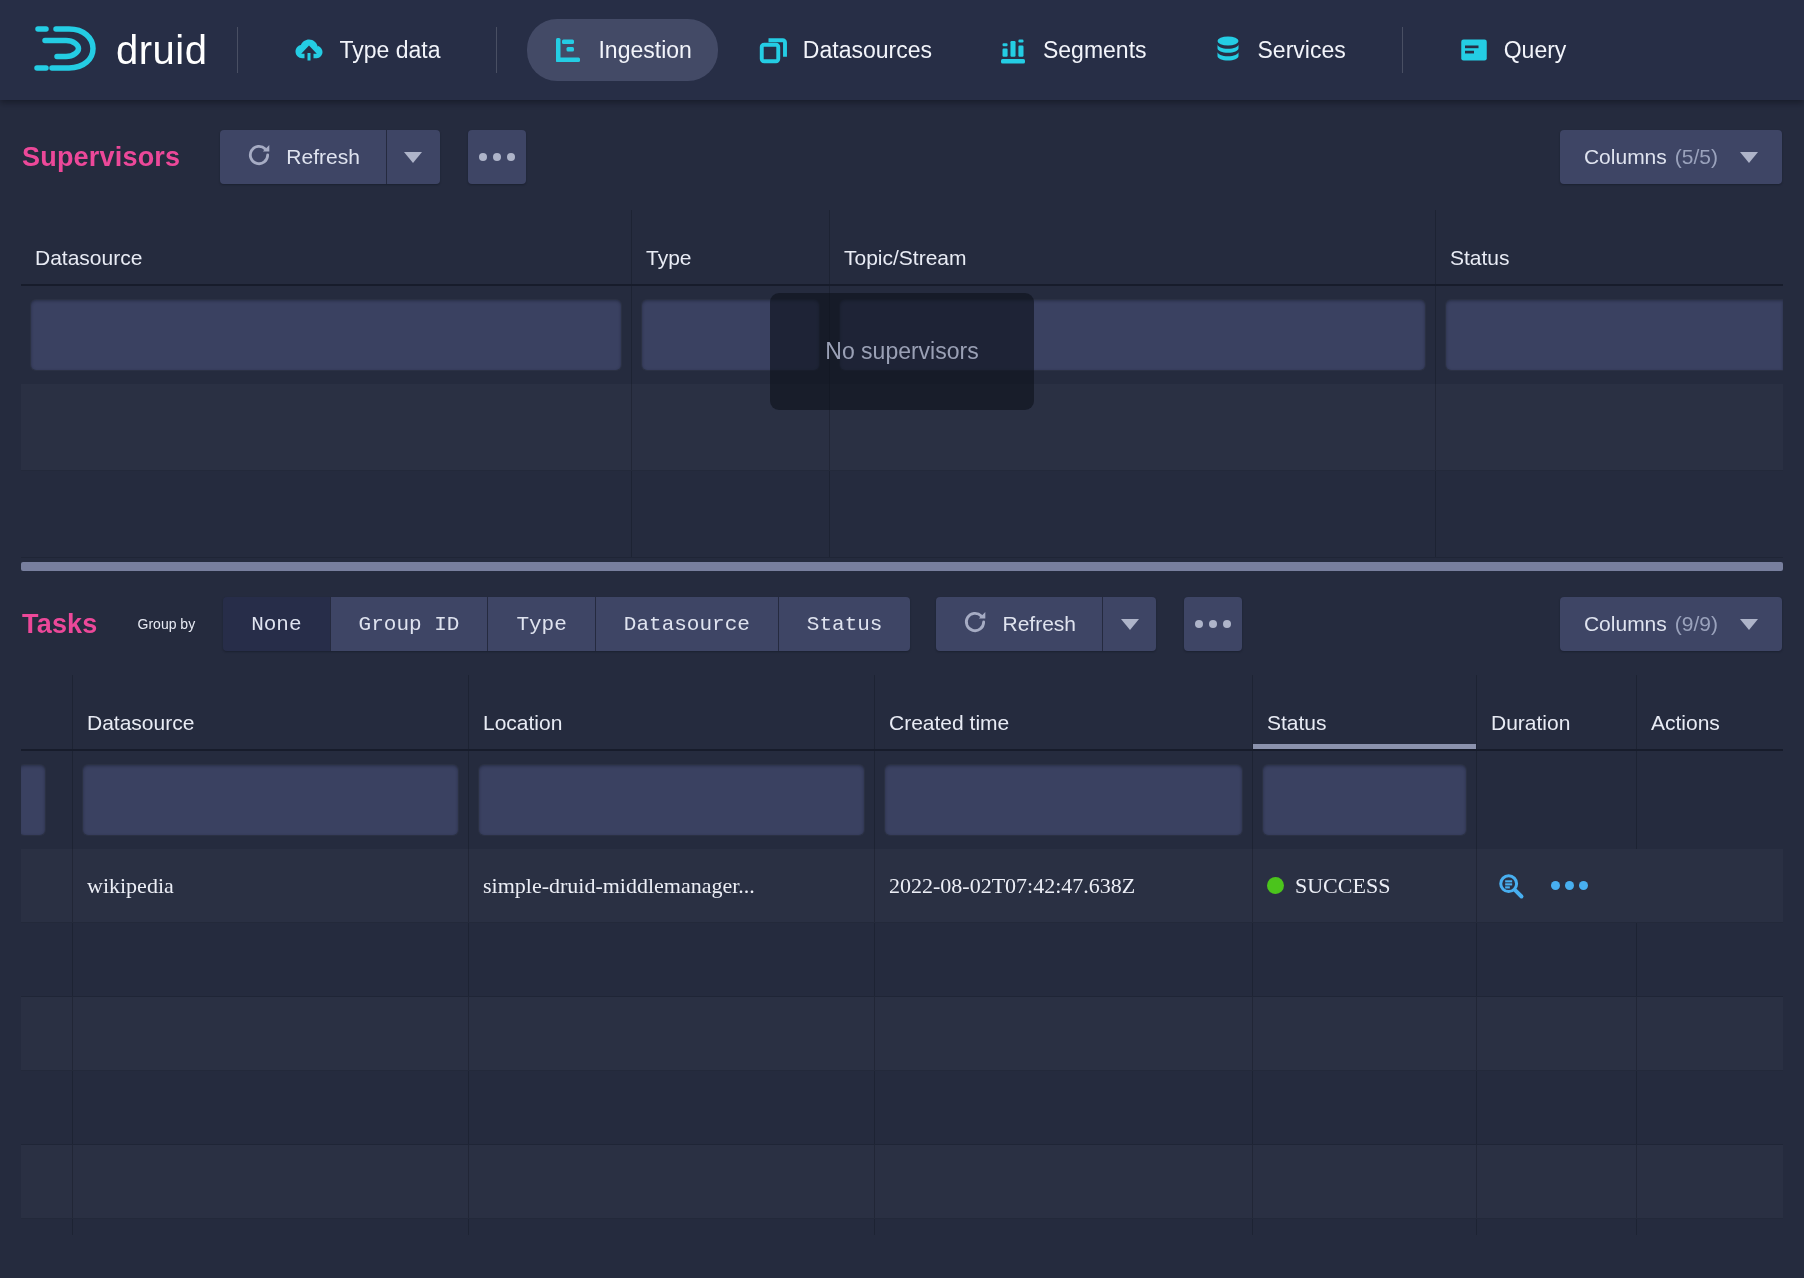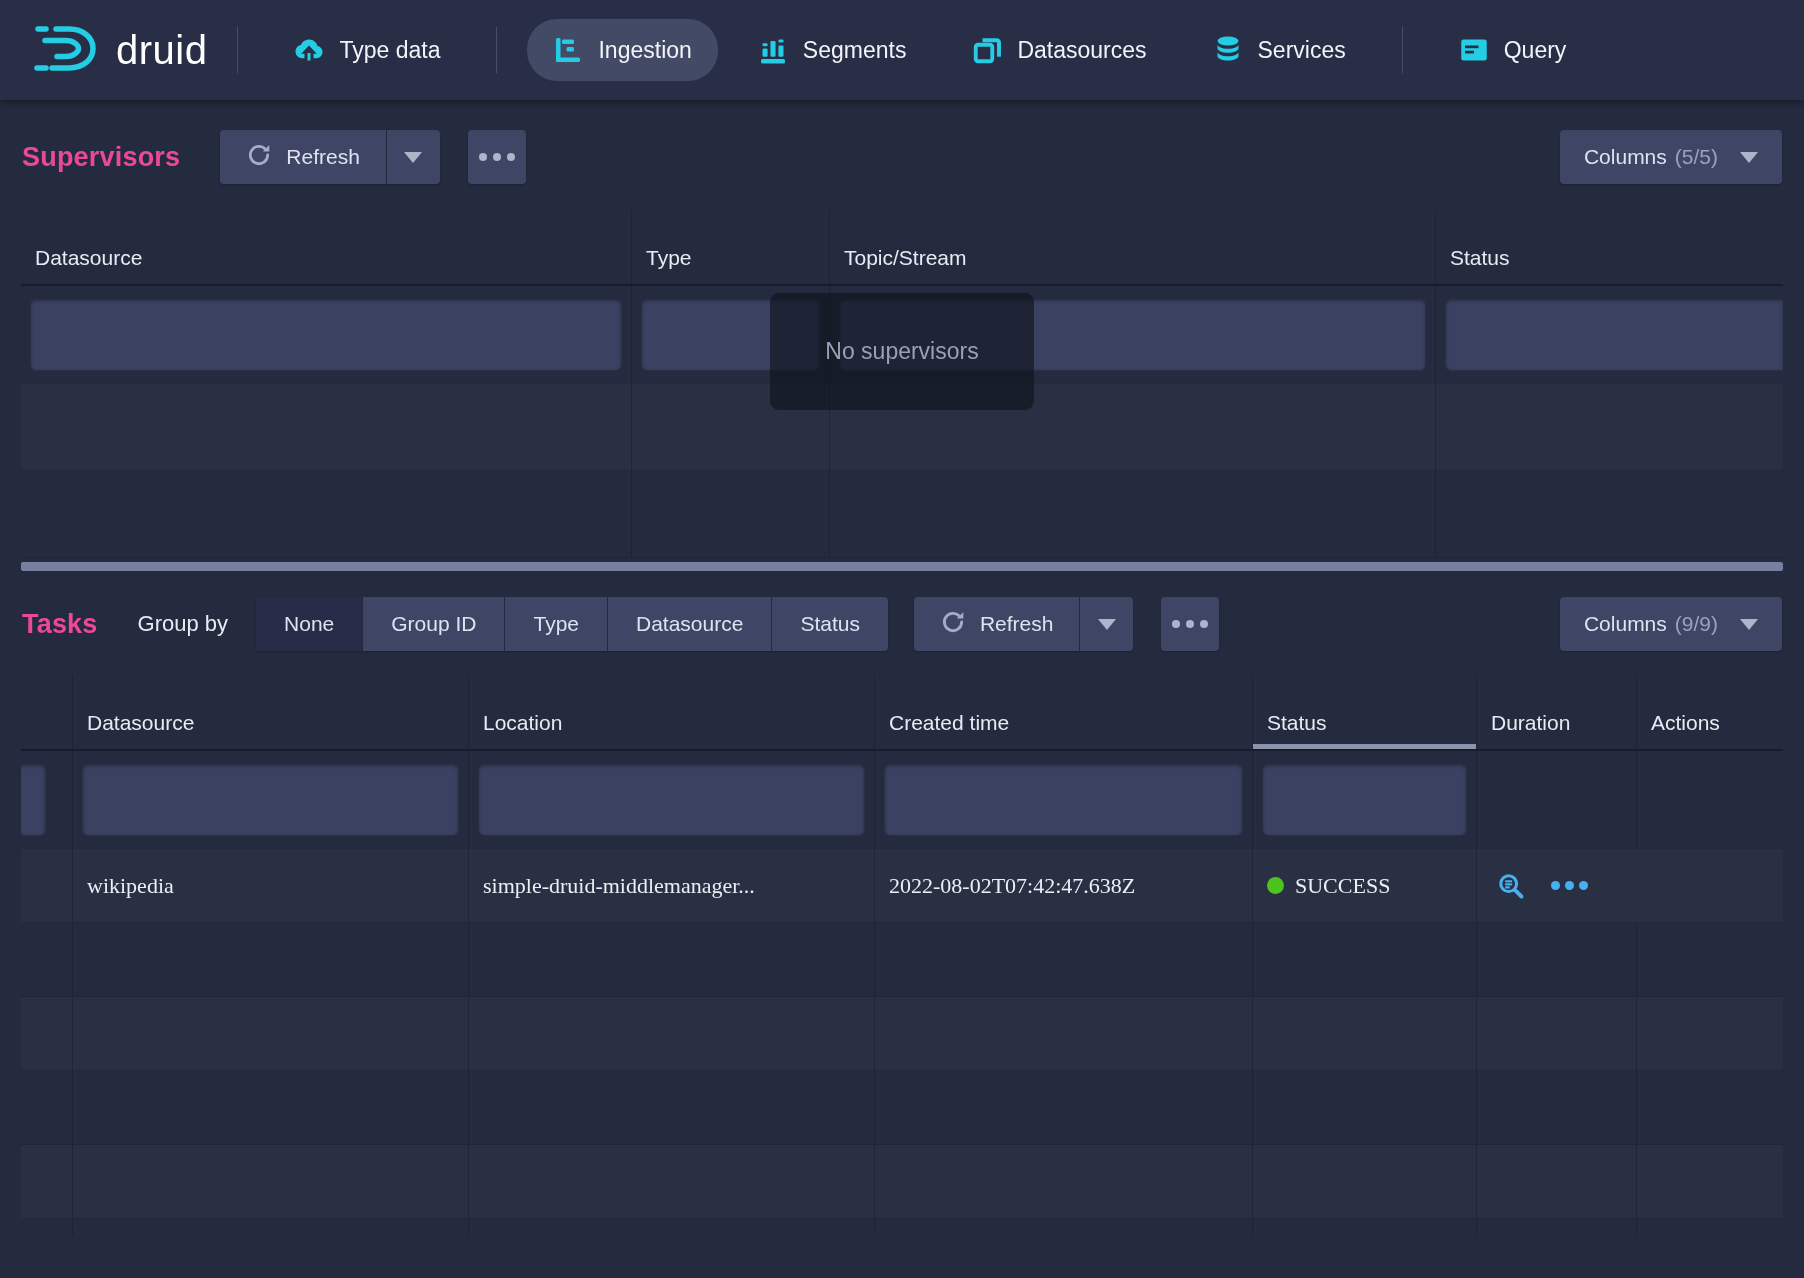--- a/index.html
+++ b/index.html
@@ -51,22 +51,22 @@
   .btn-refresh { padding:0 26px; gap:14px; }
   .btn-caret { width:54px; border-left:1px solid rgba(16,20,32,0.55); }
   .btn-more { width:58px; }
   .btn-columns { padding:0 24px; gap:8px; margin-left:auto; }
   .muted { color:#9aa2bc; }
   .caret { width:0; height:0; border-left:9px solid transparent; border-right:9px solid transparent; border-top:11px solid #aeb4c9; }
   .dots { display:flex; gap:6px; }
   .dots i { width:8px; height:8px; border-radius:50%; background:#aeb4c9; }
 
   
-  .groupby-label { font-size:22px; color:#e8ebf4; margin:0 28px 0 40px; }
-  .seg { display:flex; border-radius:4px; overflow:hidden; box-shadow:0 1px 2px rgba(10,13,22,0.35); }
+  .groupby-label { font-size:14px; color:#e8ebf4; margin:0 28px 0 40px; }
+  .seg { display:flex; border-radius:4px; overflow:hidden; box-shadow:0 1px 2px rgba(10,13,22,0.35);font-family:Liberation Mono, monospace; }
   .seg .btn { border-radius:0; box-shadow:none; padding:0 28px; }
   .seg .btn + .btn { border-left:1px solid rgba(16,20,32,0.55); }
   .seg .btn.active { background:#272d49; }
   .gap-l { margin-left:26px; } .gap-m { margin-left:28px; }
 
   
   .table { margin:0 21px; position:relative; }
   .sup-table { margin-top:26px; }
   .tasks-table-wrap { margin-top:24px; height:560px; overflow:hidden; }
   .trow { display:grid; }
@@ -154,39 +154,39 @@
           <rect x="2" y="2" width="3" height="16" rx="1" fill="#24cde4"></rect>
           <rect x="2" y="15" width="16" height="3" rx="1" fill="#24cde4"></rect>
           <rect x="6" y="3" width="8" height="3" rx="1" fill="#24cde4"></rect>
           <rect x="9" y="8" width="5" height="3" rx="1" fill="#24cde4"></rect>
         </svg>
       </span>
       <span>Ingestion</span>
     </div>
     <div class="nav-item">
       <span class="nav-icon">
+        <svg width="30" height="30" viewBox="0 0 20 20" fill="none">
+          <rect x="2.5" y="6.5" width="11" height="11" rx="1.5" stroke="#24cde4" stroke-width="2.6"></rect>
+          <path d="M7 3.5 h9.5 a1.5 1.5 0 0 1 1.5 1.5 v9.5" stroke="#24cde4" stroke-width="2.6"></path>
+        </svg>
+      </span>
+      <span>Datasources</span>
+    </div>
+    <div class="nav-item">
+      <span class="nav-icon">
         <svg width="30" height="30" viewBox="0 0 20 20">
           <rect x="2" y="16" width="16" height="3" rx="1" fill="#24cde4"></rect>
           <rect x="3" y="9" width="3.4" height="5.5" rx="0.8" fill="#24cde4"></rect>
           <rect x="8.3" y="4" width="3.4" height="10.5" rx="0.8" fill="#24cde4"></rect>
           <rect x="13.6" y="7" width="3.4" height="7.5" rx="0.8" fill="#24cde4"></rect>
           <rect x="3" y="5.5" width="3.4" height="2" rx="0.8" fill="#24cde4"></rect>
           <rect x="13.6" y="3" width="3.4" height="2" rx="0.8" fill="#24cde4"></rect>
         </svg>
       </span>
       <span>Segments</span>
-    </div>
-    <div class="nav-item">
-      <span class="nav-icon">
-        <svg width="30" height="30" viewBox="0 0 20 20" fill="none">
-          <rect x="2.5" y="6.5" width="11" height="11" rx="1.5" stroke="#24cde4" stroke-width="2.6"></rect>
-          <path d="M7 3.5 h9.5 a1.5 1.5 0 0 1 1.5 1.5 v9.5" stroke="#24cde4" stroke-width="2.6"></path>
-        </svg>
-      </span>
-      <span>Datasources</span>
     </div>
     <div class="nav-item">
       <span class="nav-icon">
         <svg width="30" height="30" viewBox="0 0 20 20">
           <ellipse cx="10" cy="4" rx="7" ry="3" fill="#24cde4"></ellipse>
           <path d="M3 6.2c0 1.7 3.1 3 7 3s7-1.3 7-3v2.6c0 1.7-3.1 3-7 3s-7-1.3-7-3z" fill="#24cde4"></path>
           <path d="M3 11.2c0 1.7 3.1 3 7 3s7-1.3 7-3V14c0 1.7-3.1 3-7 3s-7-1.3-7-3z" fill="#24cde4"></path>
         </svg>
       </span>
       <span>Services</span>

